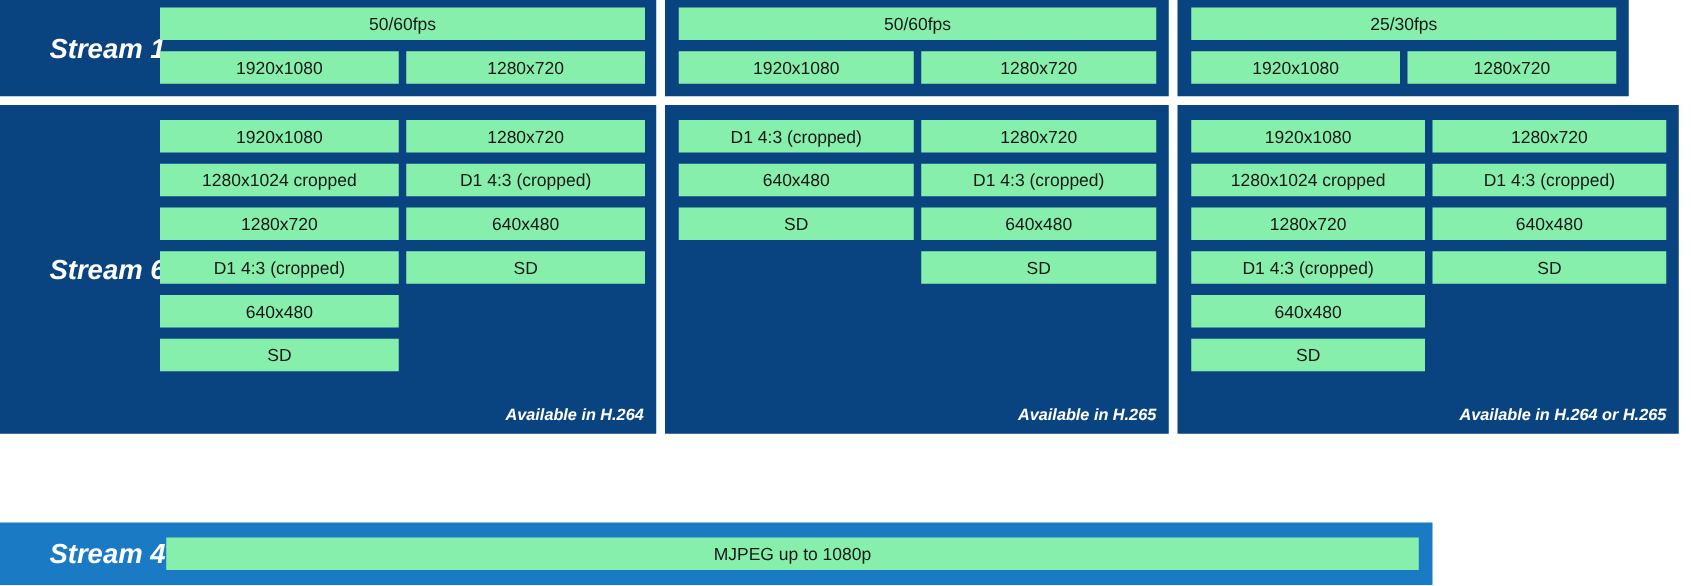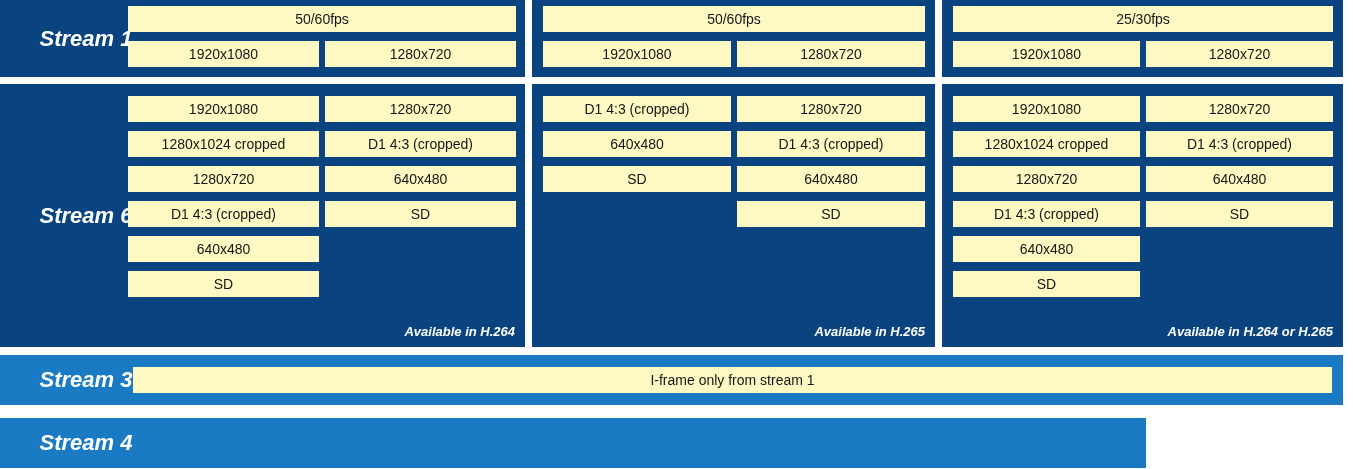--- a/index.html
+++ b/index.html
@@ -16,21 +16,21 @@
 
   #diagram {
     position: relative;
     width: 1353px;
     height: 469px;
     background: #ffffff;
   }
 
   
   .chip {
-    background: #fef9c3;
+    background: #86efac;
     color: #161616;
     font-size: 14px;
     line-height: 26px;
     height: 26px;
     text-align: center;
     white-space: nowrap;
     overflow: hidden;
   }
 
   
@@ -154,21 +154,21 @@
   <div class="panel" style="left:532px; top:0px; width:403px; height:77px;">
     <div class="content" style="left:11px; right:10px; top:6px; bottom:9px;">
       <div class="chip fps-bar">50/60fps</div>
       <div class="res-row">
         <div class="chip">1920x1080</div>
         <div class="chip">1280x720</div>
       </div>
     </div>
   </div>
 
-  <div class="panel" style="left:942px; top:0px; width:401px; height:77px;">
+  <div class="panel" style="left:942px; top:0px; width:361px; height:77px;">
     <div class="content" style="left:11px; right:10px; top:6px; bottom:9px;">
       <div class="chip fps-bar">25/30fps</div>
       <div class="res-row">
         <div class="chip">1920x1080</div>
         <div class="chip">1280x720</div>
       </div>
     </div>
   </div>
 
   <div class="panel" style="left:0px; top:84px; width:525px; height:263px;">
@@ -230,26 +230,21 @@
           <div class="chip">1280x720</div>
           <div class="chip">D1 4:3 (cropped)</div>
           <div class="chip">640x480</div>
           <div class="chip">SD</div>
         </div>
       </div>
     </div>
     <div class="avail">Available in H.264 or H.265</div>
   </div>
 
-  <div class="lightbar" style="left:0px; top:355px; width:1343px; height:50px;">
-    <div class="label-cell">
-      <span class="stream-label">Stream 3</span>
-    </div>
-    <div class="chip wide-chip">I-frame only from stream 1</div>
-  </div>
 
   <div class="lightbar" style="left:0px; top:418px; width:1146px; height:50px;">
     <div class="label-cell">
       <span class="stream-label">Stream 4</span>
     </div>
+    <div class="chip wide-chip">MJPEG up to 1080p</div>
   </div>
 
 </div>
 
 </body></html>

